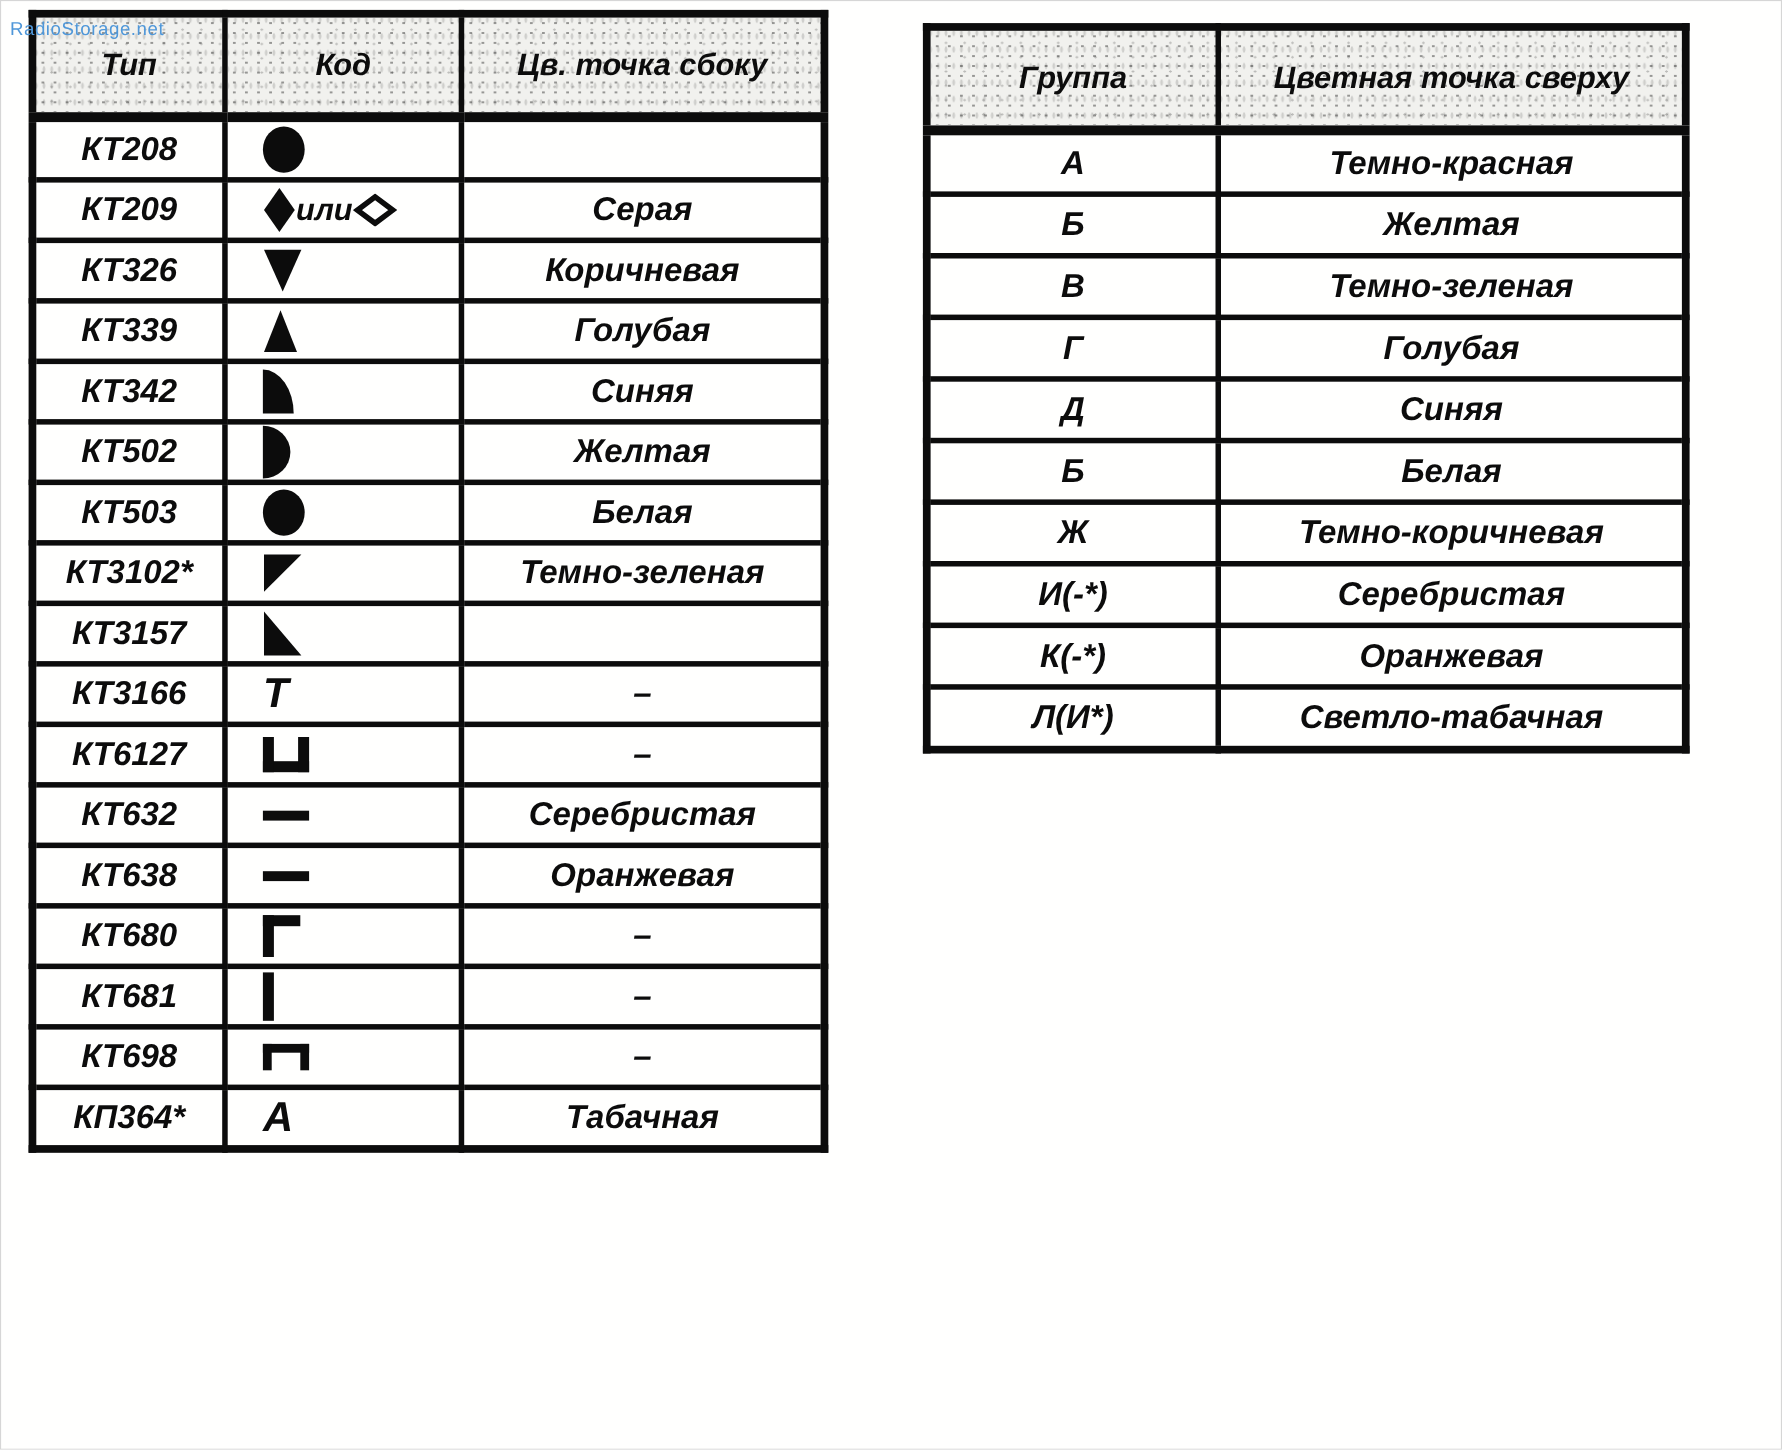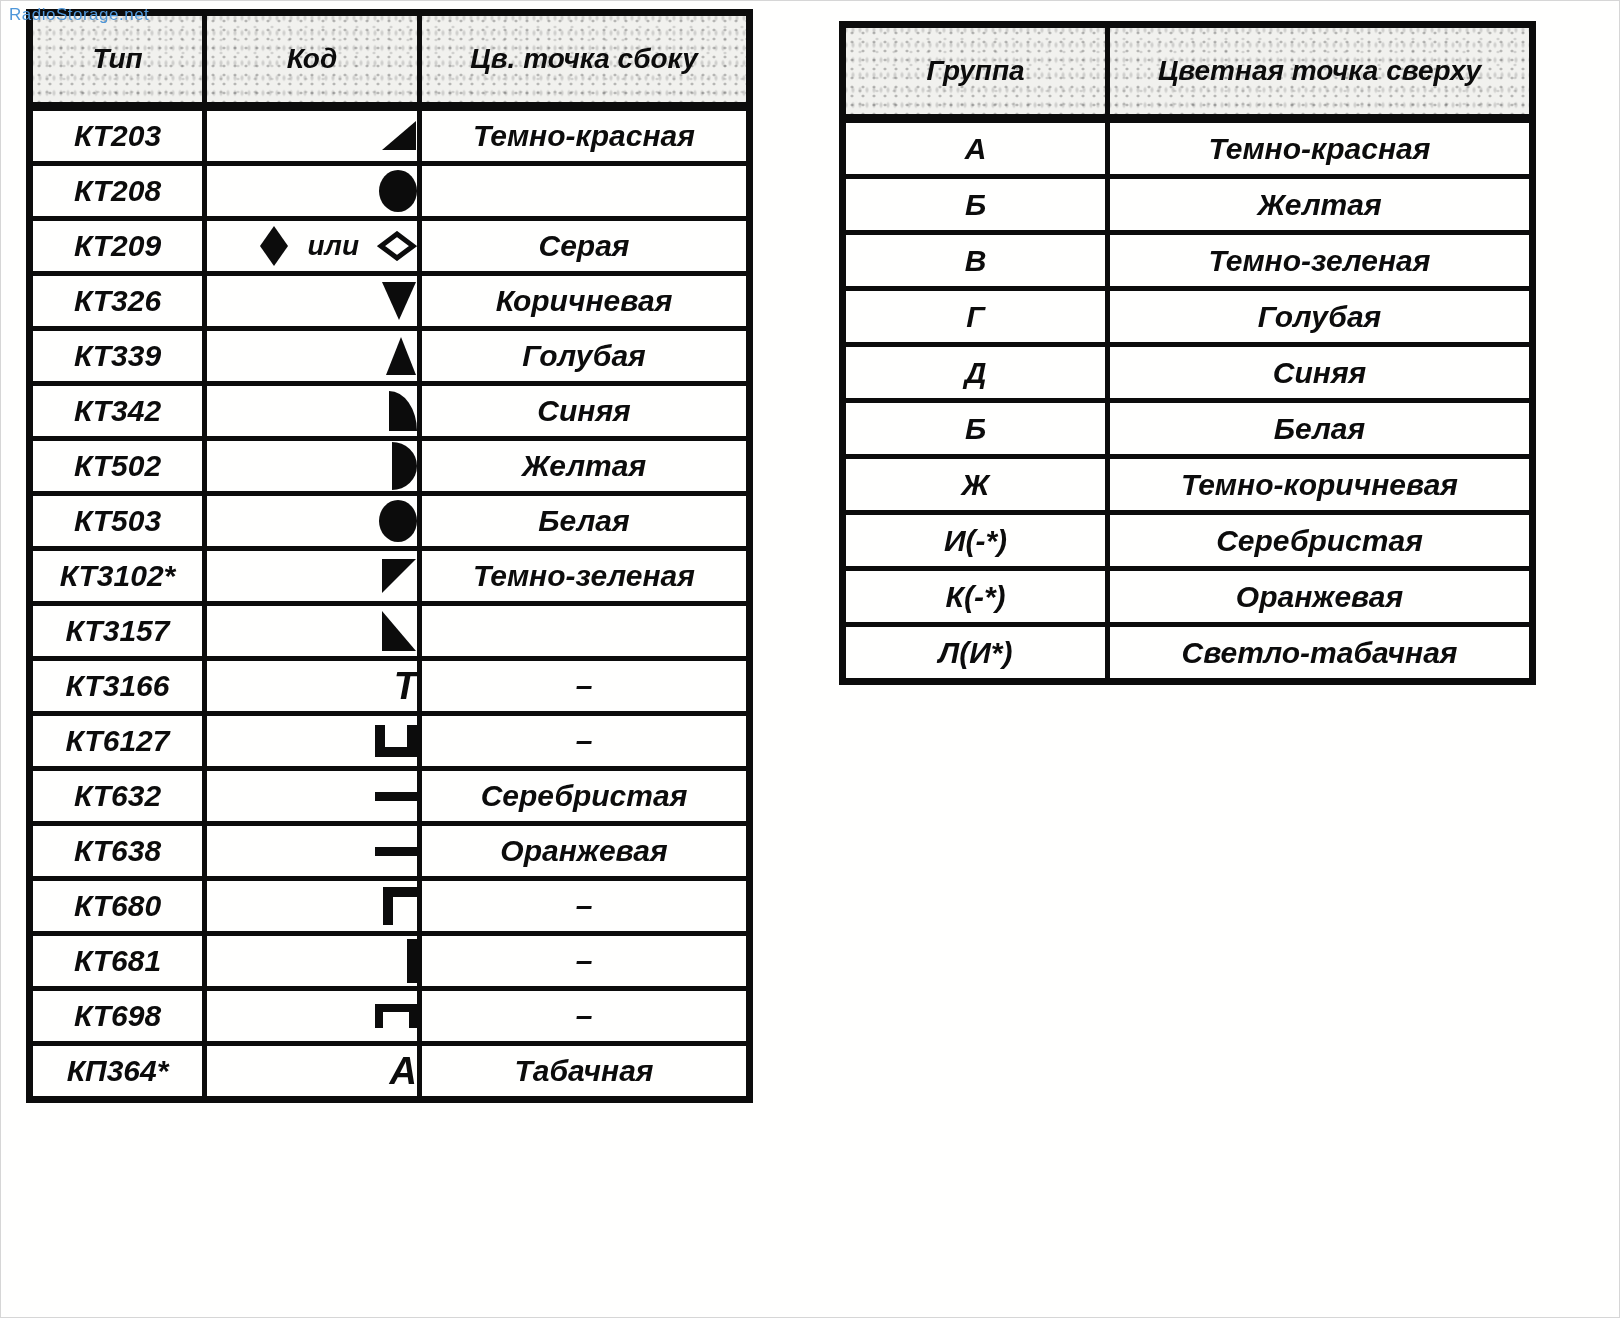--- a/index.html
+++ b/index.html
@@ -7,21 +7,21 @@
     position:relative;
     width:1620px;height:1318px;
     background:#fffffe;
     border:1px solid #d6d6d6;
     box-sizing:border-box;
     font-family:"Liberation Sans", sans-serif;
     color:#0c0c0c;
     overflow:hidden;
   }
   .watermark{
-    position:absolute;top:4px;left:8px;
+    position:absolute;top:16px;left:8px;
     font-size:17px;font-style:normal;font-weight:normal;
     letter-spacing:0.5px;
     z-index:5;
   }
   .tbl-wrap-left{position:absolute;top:8px;left:25px;}
   .tbl-wrap-right{position:absolute;top:20px;left:838px;}
   table.tbl{
     border-collapse:collapse;
     background:#fffffe;
     table-layout:fixed;
@@ -45,22 +45,23 @@
     background-size:11px 9px,17px 13px,7px 15px;
     background-position:0 0,5px 4px,3px 9px;
   }
   .tbl-left td{height:50px;}
   .tbl-right td{height:51px;}
   .cell-text{
     font-size:30px;font-weight:bold;font-style:italic;
     white-space:nowrap;
   }
   .code-cell-inner{
-    display:flex;align-items:center;justify-content:flex-end;gap:18px;
+    display:flex;align-items:center;justify-content:flex-start;
     height:100%;
+    padding-left:32px;
   }
   .code-letter{
     font-size:38px;font-weight:bold;font-style:italic;line-height:1;
   }
   .sep-text{
     font-size:28px;font-weight:bold;font-style:italic;
   }
   .sym{display:inline-block;line-height:0;}
   .sym svg{display:block;}
   
@@ -89,33 +90,20 @@
       </colgroup>
       <thead>
         <tr>
           <th>Тип</th>
           <th>Код</th>
           <th>Цв. точка сбоку</th>
         </tr>
       </thead>
       <tbody id="left-body">
           <tr>
-            <td><span class="cell-text">КТ203</span></td>
-            <td>
-              <div class="code-cell-inner">
-                <span class="sym">
-                  <svg width="36" height="32" viewBox="0 0 36 32">
-                    <polygon points="1,30 35,30 35,1" fill="#0c0c0c"></polygon>
-                  </svg>
-                </span>
-              </div>
-            </td>
-            <td><span class="cell-text">Темно-красная</span></td>
-          </tr>
-          <tr>
             <td><span class="cell-text">КТ208</span></td>
             <td>
               <div class="code-cell-inner">
                 <span class="sym"><span class="sym shape-circle" style="display: inline-block;"></span></span>
               </div>
             </td>
             <td><span class="cell-text"></span></td>
           </tr>
           <tr>
             <td><span class="cell-text">КТ209</span></td>

